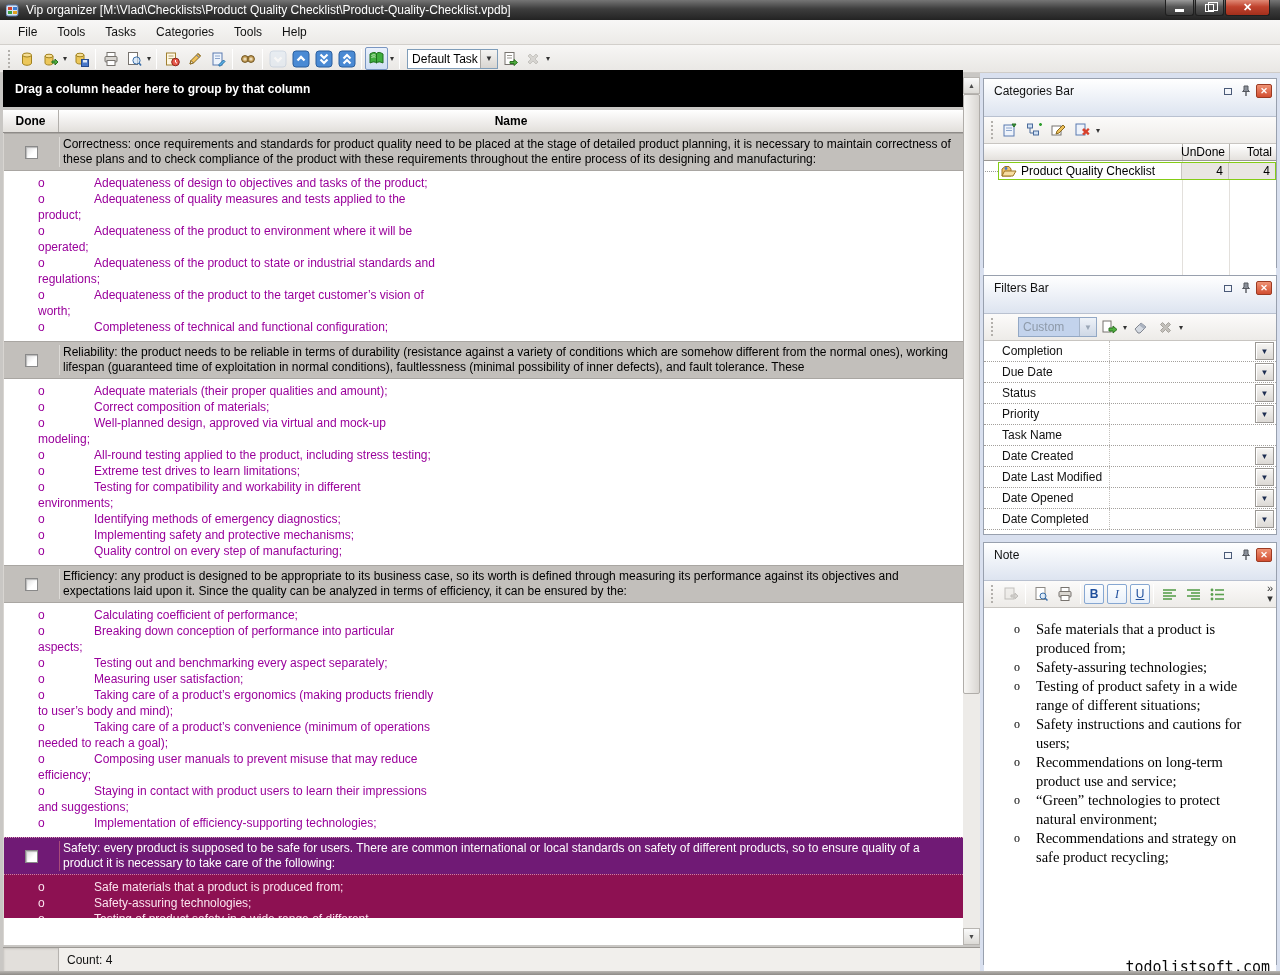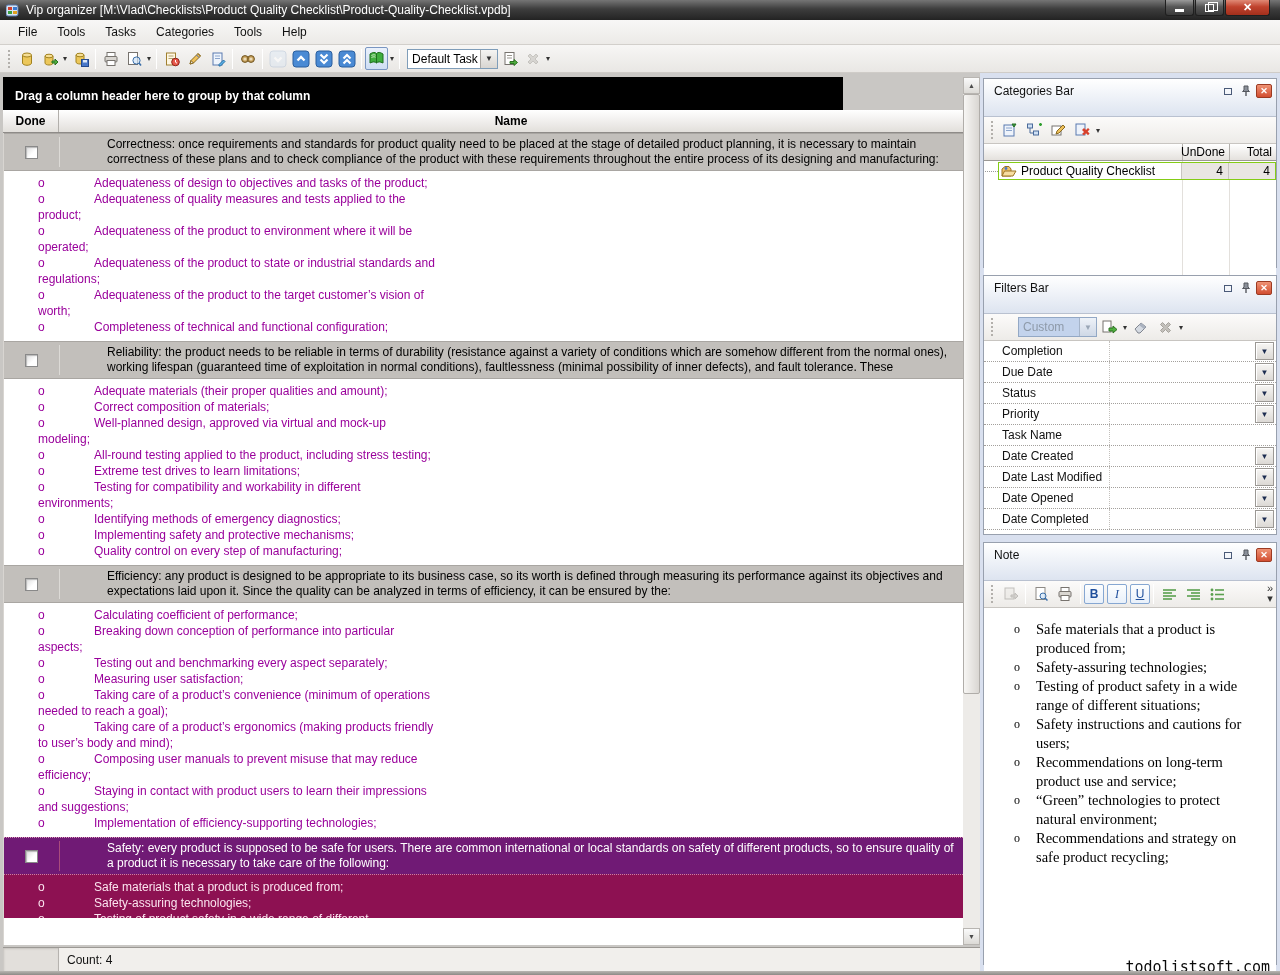--- a/index.html
+++ b/index.html
@@ -36,29 +36,29 @@
   .tsep{width:1px;height:20px;background:#c6c3bf;border-right:1px solid #fff;margin:0 3px;}
   .tbtn{width:23px;height:23px;display:flex;align-items:center;justify-content:center;border:1px solid transparent;border-radius:2px;}
   .tbtn.pressed{border:1px solid #7a96c2;background:linear-gradient(#eaf1fb,#cfdef4);}
   .tbtn.disabled{opacity:.55;}
   .caret{font-size:8px;color:#333;padding:0 2px;}
   .combo{height:20px;background:#fff;border:1px solid #7f9db9;display:flex;align-items:center;margin-left:4px;}
   .combo .cval{font-size:12px;padding:0 4px;width:72px;white-space:nowrap;overflow:hidden;}
   .combo .cbtn{width:17px;height:18px;background:linear-gradient(#f5f4f2,#d8d5d1);
     border-left:1px solid #a9a6a2;display:flex;align-items:center;justify-content:center;font-size:8px;color:#333;}
   
-  .groupband{position:absolute;top:77px;left:3px;width:840px;height:37px;background:#000;
+  .groupband{position:absolute;top:70px;left:3px;width:960px;height:37px;background:#000;
     color:#fff;font-size:12px;font-weight:bold;display:flex;align-items:center;padding-left:12px;}
   .colheader{position:absolute;top:110px;left:3px;width:960px;height:23px;
     background:linear-gradient(#ffffff,#e2dfdb);border-bottom:1px solid #8e8b88;display:flex;}
   .colheader .done{width:56px;border-right:1px solid #b2afab;display:flex;align-items:center;justify-content:center;font-weight:bold;font-size:12px;}
   .colheader .name{flex:1;display:flex;align-items:center;justify-content:center;font-weight:bold;font-size:12px;}
   .gridbody{position:absolute;top:133px;left:3px;width:960px;height:812px;background:#fff;overflow:hidden;
     border-left:1px solid #d8d5d1;}
-  .prow{display:flex;background:#c2bfbb;border-top:1px solid #a9a6a2;border-bottom:1px solid #a9a6a2;padding:3px 0;gap:44px;}
+  .prow{display:flex;background:#c2bfbb;border-top:1px solid #a9a6a2;border-bottom:1px solid #a9a6a2;padding:3px 0;}
   .dcell{width:56px;flex:0 0 auto;border-right:1px solid #dcdad6;display:flex;align-items:center;justify-content:center;}
   .cb{width:13px;height:13px;border:1px solid #898989;background:linear-gradient(135deg,#dcdcdc,#ffffff 60%);box-shadow:inset 1px 1px 1px #b8b8b8;}
   .ncell{flex:1;font-size:12px;line-height:15px;color:#000;padding:0 6px 0 3px;}
   .sblock{padding:4px 0 6px 0;background:#fff;}
   .sitem{font-size:12px;line-height:16px;color:#99009b;padding-left:34px;max-width:432px;}
   .sitem .b{display:inline-block;width:56px;}
   .prow.safety{background:#701a75;border-top:1px dotted #d995b7;border-bottom:none;}
   .prow.safety .ncell{color:#fff;}
   .prow.safety .dcell{border-right:1px solid #a94c7c;}
   .sblock.safety{background:#8d1152;border-top:1px dotted #c77fa5;height:44px;overflow:hidden;}
@@ -336,22 +336,22 @@
     <div class="dcell">
         <span class="cb"></span>
       </div>
     <div class="ncell">Efficiency: any product is designed to be appropriate to its business case, so its worth is defined through measuring its performance against its objectives and expectations laid upon it. Since the quality can be analyzed in terms of efficiency, it can be ensured by the:</div>
   </div>
   <div class="sblock">
     <div class="sitem"><span class="b">o</span><span>Calculating coefficient of performance;</span></div>
     <div class="sitem"><span class="b">o</span><span>Breaking down conception of performance into particular aspects;</span></div>
     <div class="sitem"><span class="b">o</span><span>Testing out and benchmarking every aspect separately;</span></div>
     <div class="sitem"><span class="b">o</span><span>Measuring user satisfaction;</span></div>
+    <div class="sitem"><span class="b">o</span><span>Taking care of a product’s ergonomics (making products friendly to user’s body and mind);</span></div>
     <div class="sitem"><span class="b">o</span><span>Taking care of a product’s convenience (minimum of operations needed to reach a goal);</span></div>
-    <div class="sitem"><span class="b">o</span><span>Taking care of a product’s ergonomics (making products friendly to user’s body and mind);</span></div>
     <div class="sitem"><span class="b">o</span><span>Composing user manuals to prevent misuse that may reduce efficiency;</span></div>
     <div class="sitem"><span class="b">o</span><span>Staying in contact with product users to learn their impressions and suggestions;</span></div>
     <div class="sitem"><span class="b">o</span><span>Implementation of efficiency-supporting technologies;</span></div>
   </div>
 
   <div class="prow safety">
     <div class="dcell">
         <span class="cb"></span>
       </div>
     <div class="ncell">Safety: every product is supposed to be safe for users. There are common international or local standards on safety of different products, so to ensure quality of a product it is necessary to take care of the following:</div>

